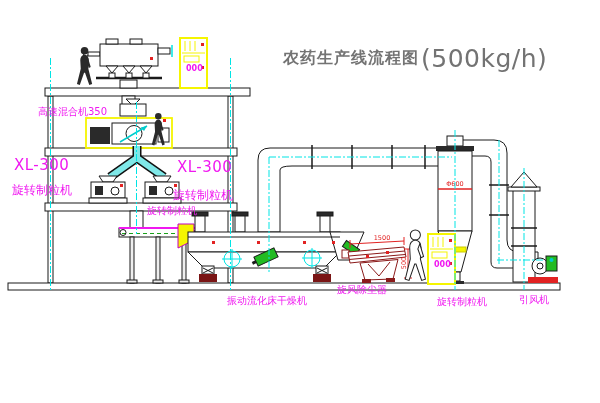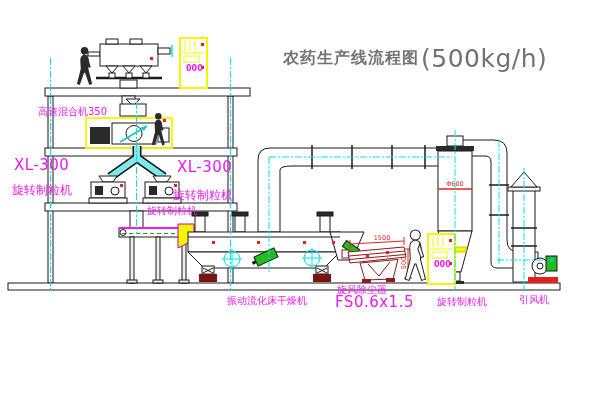--- a/index.html
+++ b/index.html
@@ -272,18 +272,17 @@
 <div class="lbl s15" style="left:14px;top:158px;">XL-300</div>
 <div class="lbl s9" style="left:12px;top:184px;">旋转制粒机</div>
 <div class="lbl s15" style="left:177px;top:160px;">XL-300</div>
 <div class="lbl s9" style="left:173px;top:189px;">旋转制粒机</div>
 
 <div class="lbl s10" style="left:147px;top:206px;">旋转制粒机</div>
 
 <div class="lbl s10" style="left:227px;top:296px;">振动流化床干燥机</div>
 
 <div class="lbl s10" style="left:337px;top:285px;">旋风除尘器</div>
-<div class="lbl s15" style="left:335px;top:295px;">FS0.6x1.5</div>
 
 <div class="lbl s10" style="left:437px;top:297px;">旋转制粒机</div>
 <div class="lbl s10" style="left:519px;top:295px;text-align:center;">引风机</div>
 
 </div>
 
 </body></html>

